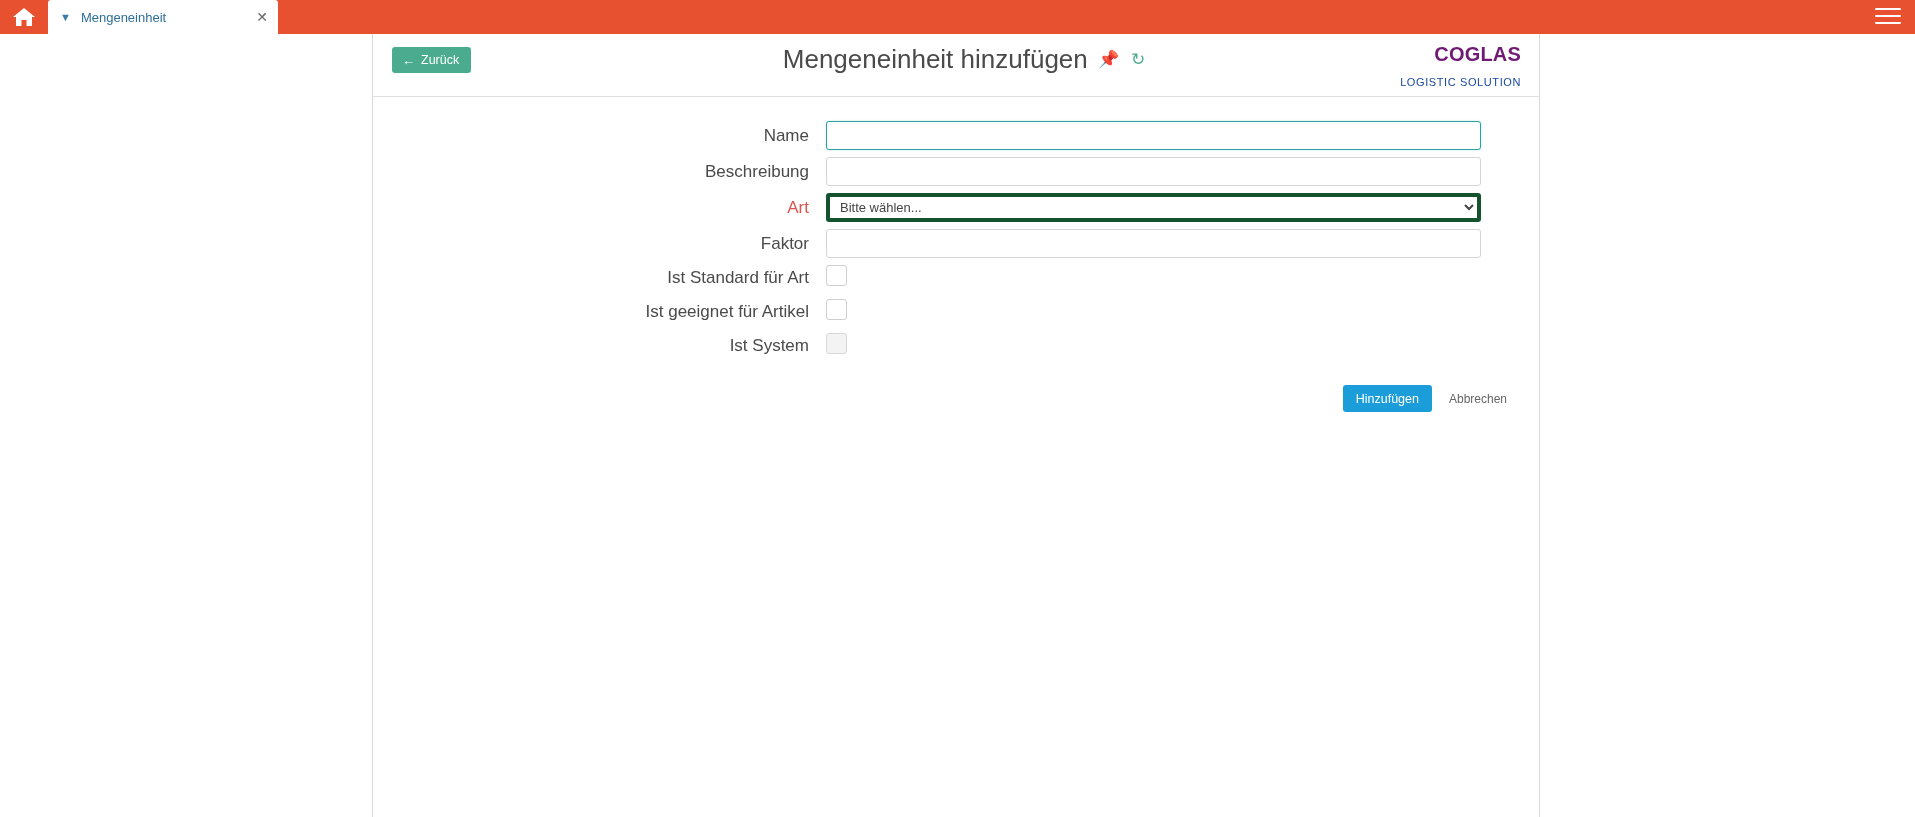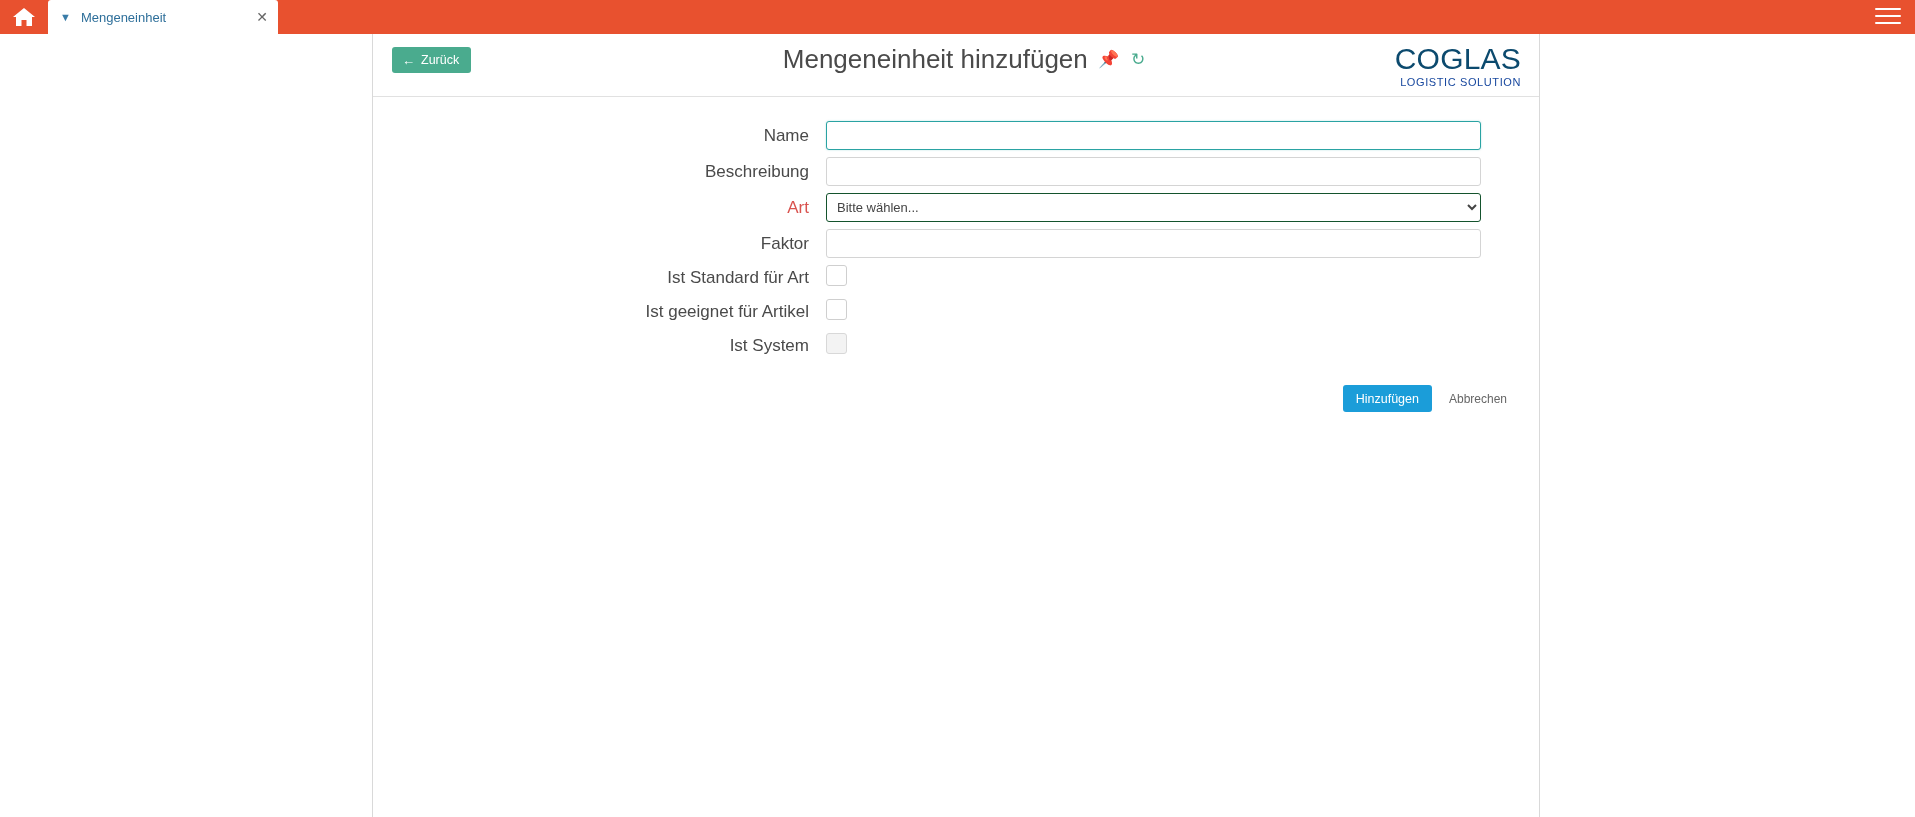--- a/index.html
+++ b/index.html
@@ -115,31 +115,31 @@
   }
   .pin-icon { color: #2e6f9a; font-size: 17px; line-height: 1; }
   .refresh-icon { color: #4aab8e; font-size: 17px; line-height: 1; }
 
   .brand {
     position: absolute; right: 18px; top: 10px;
     text-align: right;
     line-height: 1;
   }
   .brand .brand-main {
-    font-size: 30px;
-    font-weight: normal;
-    color: #0c4a6e;
+    font-size: 20px;
+    font-weight: bold;
+    color: #701a75;
     letter-spacing: 0.2px;
     font-family: "Liberation Sans", sans-serif;
   }
   .brand .brand-sub {
     font-size: 11px;
     color: #17479e;
     letter-spacing: 0.6px;
-    margin-top: 3px;
+    margin-top: 13px;
   }
 
   
   .form {
     padding-top: 24px;
   }
   .row {
     display: flex;
     align-items: center;
     margin-bottom: 7px;
@@ -175,21 +175,21 @@
     width: 655px; height: 29px;
     border: 1px solid #d4d4d4;
     border-radius: 3px;
     padding: 0 6px;
     font-size: 13px;
     color: #444;
     background: #ffffff;
     font-family: "Liberation Sans", sans-serif;
     outline: none;
   }
-  select.sel.error { border: 1px solid #14532d; }
+  select.sel.error { border: 4px solid #14532d; }
 
   .checkbox {
     width: 21px; height: 21px;
     border: 1px solid #cfcfcf;
     border-radius: 3px;
     background: #ffffff;
     display: inline-block;
     cursor: pointer;
   }
   .checkbox.disabled {

